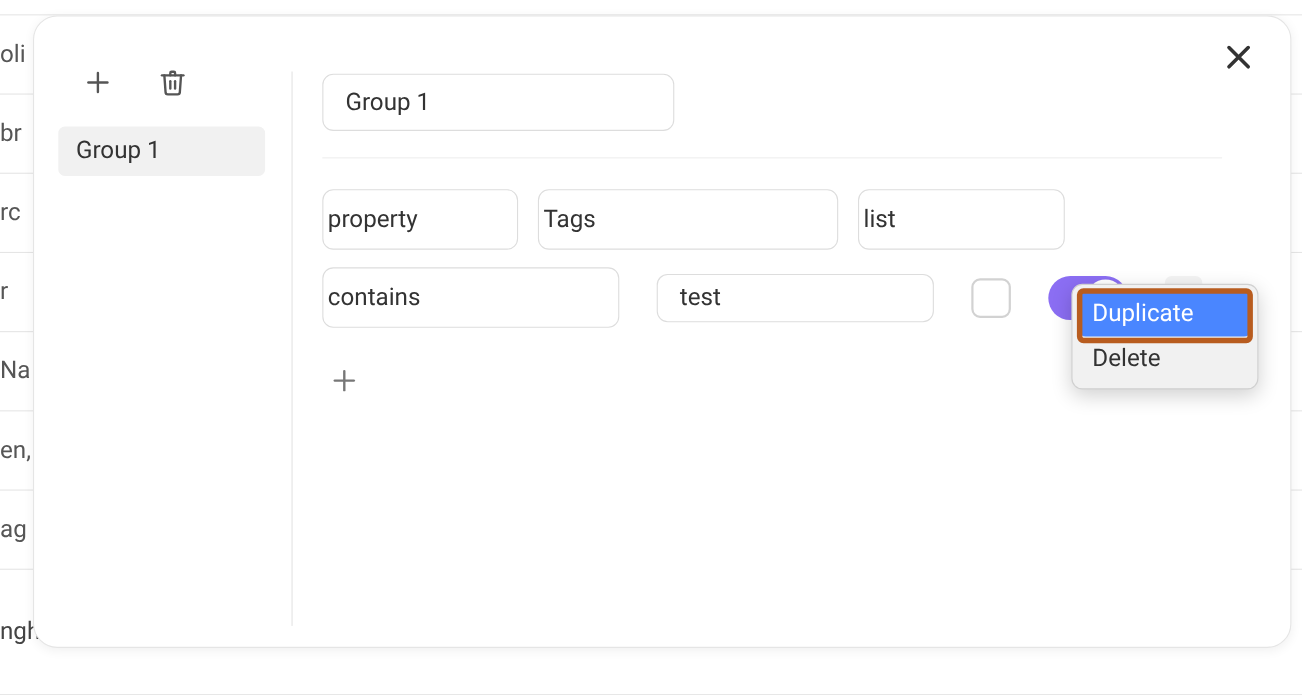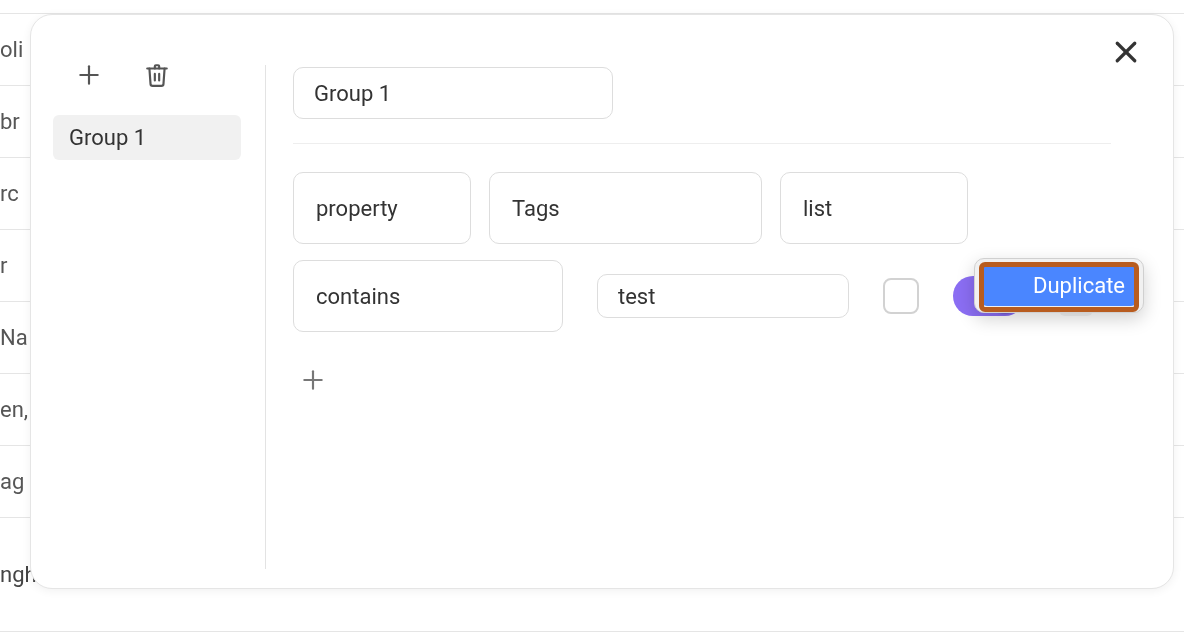--- a/index.html
+++ b/index.html
@@ -121,24 +121,24 @@
       width: 850px;
     }
     .rule-row2 {
       display: flex;
       align-items: center;
       gap: 34px;
       margin-top: 16px;
       width: 850px;
     }
     .select-box {
-      height: 72px;
+      height: 55px;
       border: 1px solid #ddd;
       border-radius: 10px;
-      padding: 0 22px;
+      padding: 0 4px;
       font-size: 22px;
       color: #333;
       display: flex;
       align-items: center;
       cursor: pointer;
       background: #fff;
     }
     .w-property { width: 178px; }
     .w-list { width: 188px; }
     .w-tags { width: 273px; }
@@ -221,21 +221,20 @@
       border-radius: 6px;
       z-index: 40;
       pointer-events: none;
     }
     .menu-item {
       padding: 8px 12px;
       font-size: 22px;
       color: #333;
       border-radius: 6px;
       cursor: pointer;
-      text-align: right;
     }
     .menu-item.active {
       background: #4a86ff;
       color: #fff;
     }
 
     svg { display: block; }
   </style>
 </head>
 <body>
@@ -350,15 +349,18 @@
         </svg>
     </div>
 
   </div>
 </div>
 
 <div class="menu">
   <div class="menu-item active">
     <span>Duplicate</span>
   </div>
+  <div class="menu-item">
+    <span>Delete</span>
+  </div>
 </div>
 
 <div class="menu-highlight-box"></div>
 
 </body></html>

